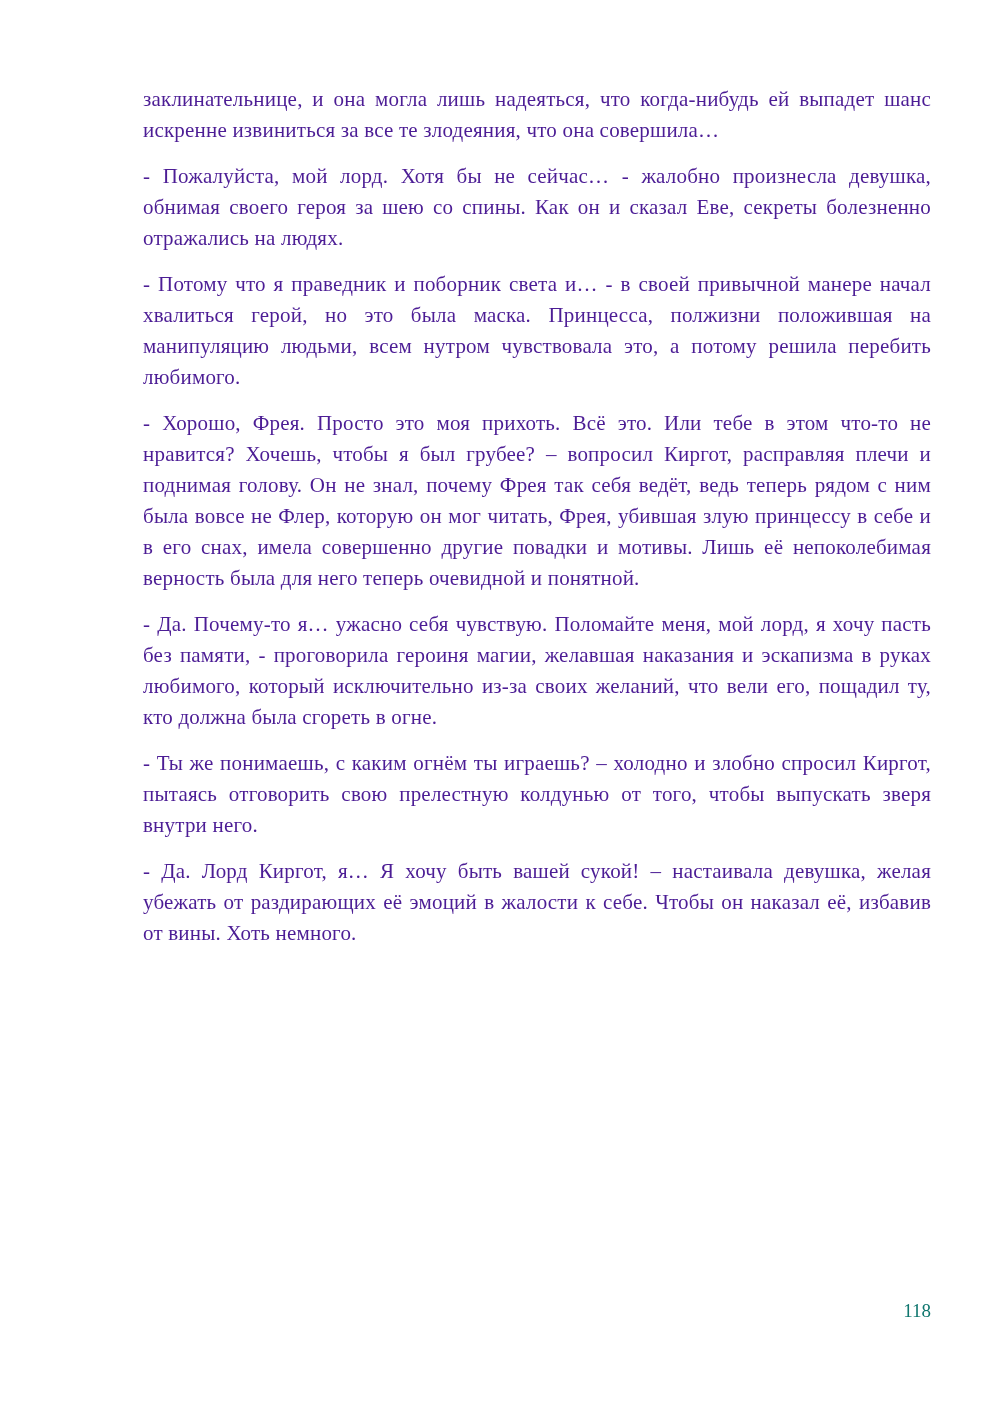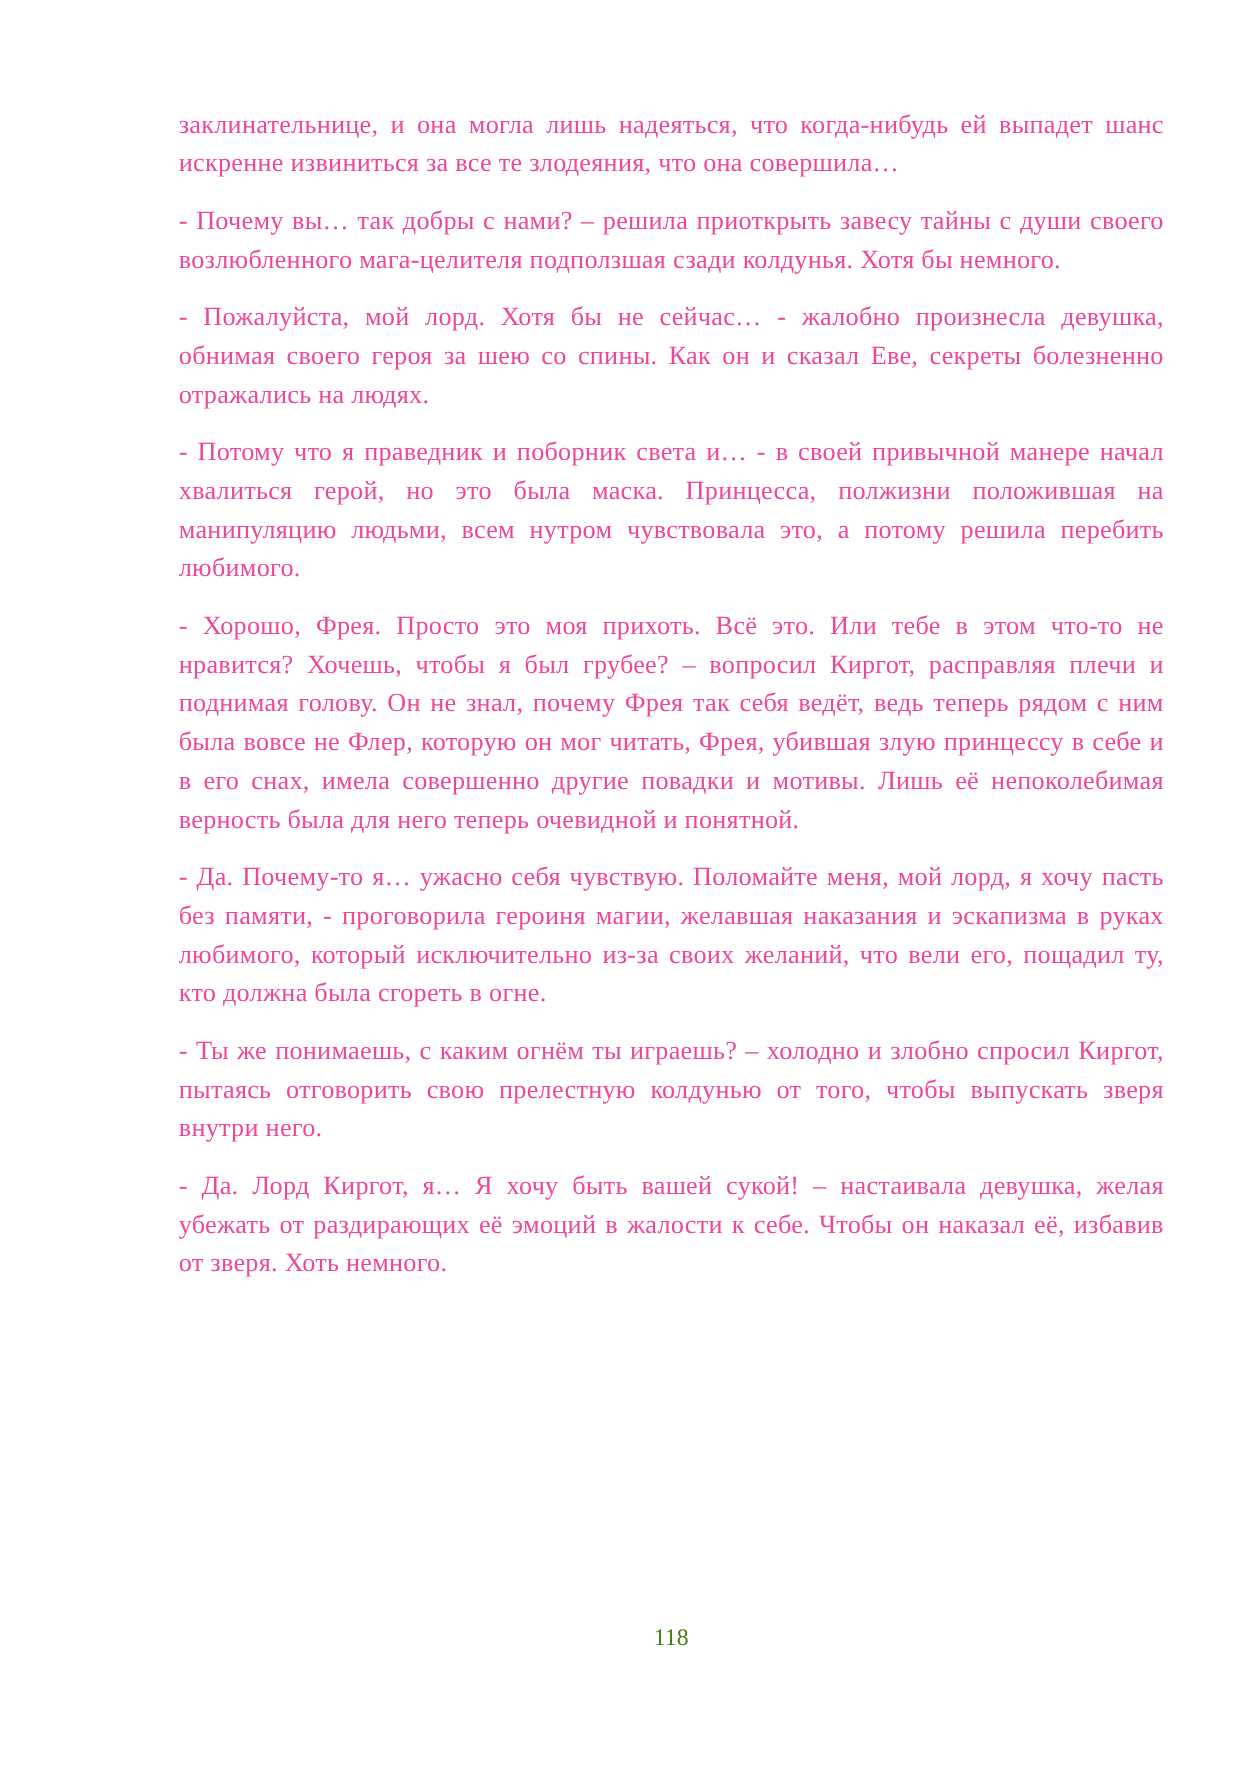--- a/index.html
+++ b/index.html
@@ -22,41 +22,40 @@
     top: 84px;
     left: 143px;
     width: 788px;
   }
   .text-block p {
     margin: 0 0 15px 0;
     font-size: 21px;
     line-height: 31px;
     text-align: justify;
     text-align-last: left;
-    color: #ec4899;
+    color: #4c1d95;
     letter-spacing: 0.2px;
   }
   .page-number {
     position: absolute;
     left: 143px;
     width: 788px;
     bottom: 92px;
-    text-align: center;
+    text-align: right;
     font-size: 19px;
-    color: #4d7c0f;
+    color: #0f766e;
   }
 </style>
 </head>
 <body>
 
 <div class="page">
   <div class="text-block" id="page-body">
       <p>заклинательнице, и она могла лишь надеяться, что когда-нибудь ей выпадет шанс искренне извиниться за все те злодеяния, что она совершила…</p>
-      <p>- Почему вы… так добры с нами? – решила приоткрыть завесу тайны с души своего возлюбленного мага-целителя подползшая сзади колдунья. Хотя бы немного.</p>
       <p>- Пожалуйста, мой лорд. Хотя бы не сейчас… - жалобно произнесла девушка, обнимая своего героя за шею со спины. Как он и сказал Еве, секреты болезненно отражались на людях.</p>
       <p>- Потому что я праведник и поборник света и… - в своей привычной манере начал хвалиться герой, но это была маска. Принцесса, полжизни положившая на манипуляцию людьми, всем нутром чувствовала это, а потому решила перебить любимого.</p>
       <p>- Хорошо, Фрея. Просто это моя прихоть. Всё это. Или тебе в этом что-то не нравится? Хочешь, чтобы я был грубее? – вопросил Киргот, расправляя плечи и поднимая голову. Он не знал, почему Фрея так себя ведёт, ведь теперь рядом с ним была вовсе не Флер, которую он мог читать, Фрея, убившая злую принцессу в себе и в его снах, имела совершенно другие повадки и мотивы. Лишь её непоколебимая верность была для него теперь очевидной и понятной.</p>
       <p>- Да. Почему-то я… ужасно себя чувствую. Поломайте меня, мой лорд, я хочу пасть без памяти, - проговорила героиня магии, желавшая наказания и эскапизма в руках любимого, который исключительно из-за своих желаний, что вели его, пощадил ту, кто должна была сгореть в огне.</p>
       <p>- Ты же понимаешь, с каким огнём ты играешь? – холодно и злобно спросил Киргот, пытаясь отговорить свою прелестную колдунью от того, чтобы выпускать зверя внутри него.</p>
-      <p>- Да. Лорд Киргот, я… Я хочу быть вашей сукой! – настаивала девушка, желая убежать от раздирающих её эмоций в жалости к себе. Чтобы он наказал её, избавив от зверя. Хоть немного.</p>
+      <p>- Да. Лорд Киргот, я… Я хочу быть вашей сукой! – настаивала девушка, желая убежать от раздирающих её эмоций в жалости к себе. Чтобы он наказал её, избавив от вины. Хоть немного.</p>
     </div>
   <div class="page-number">118</div>
 </div>
 
 </body></html>

